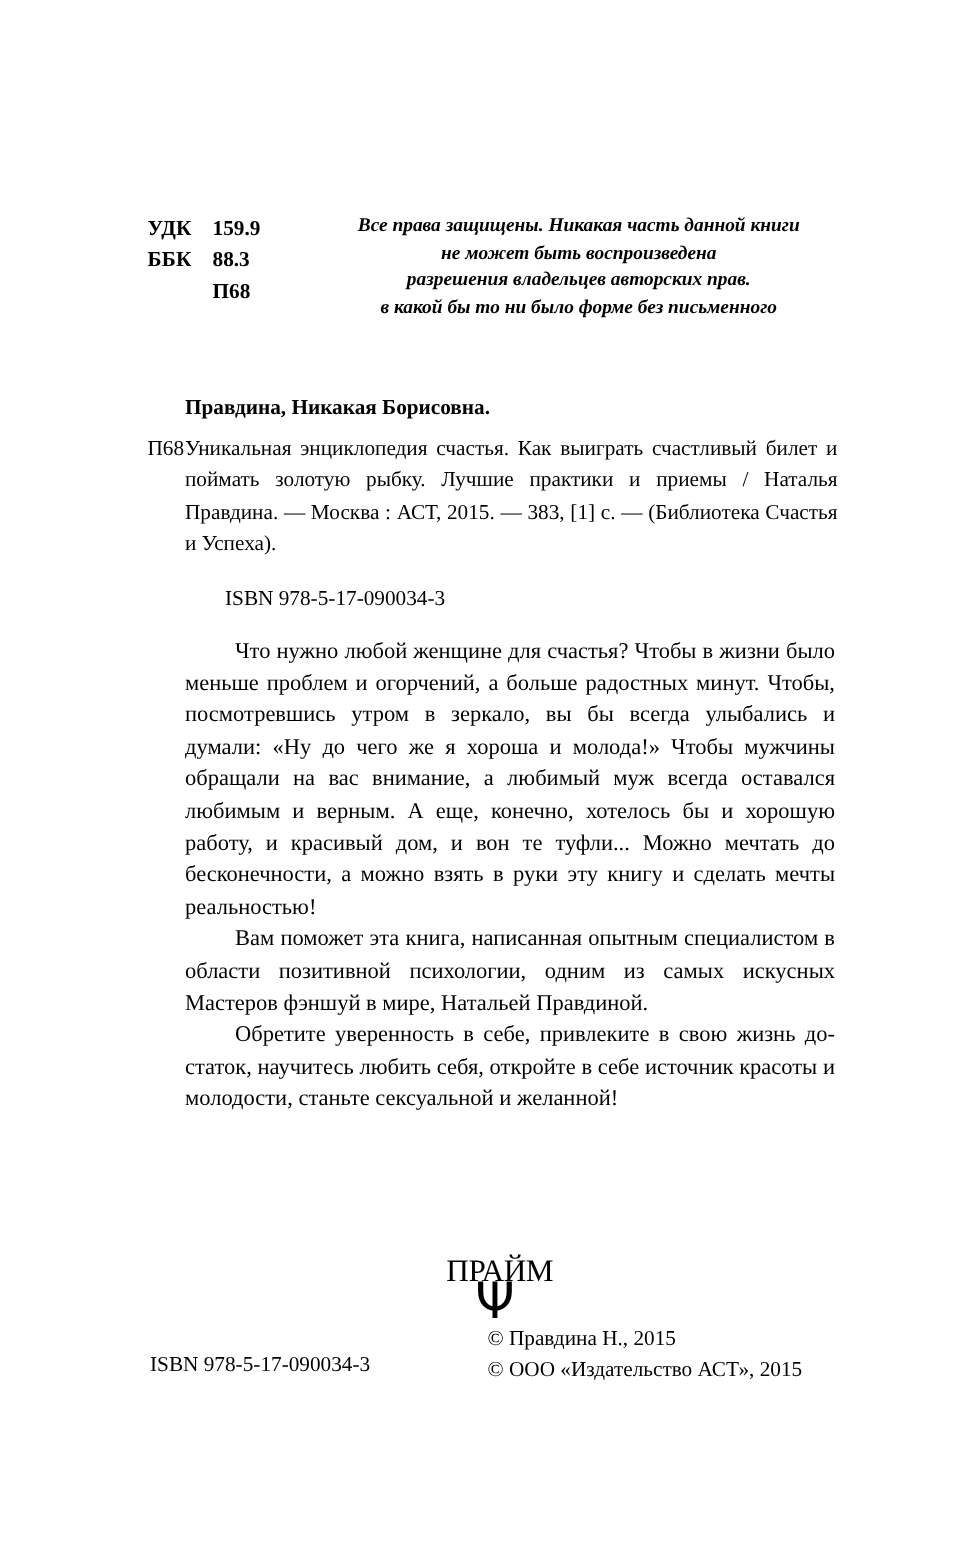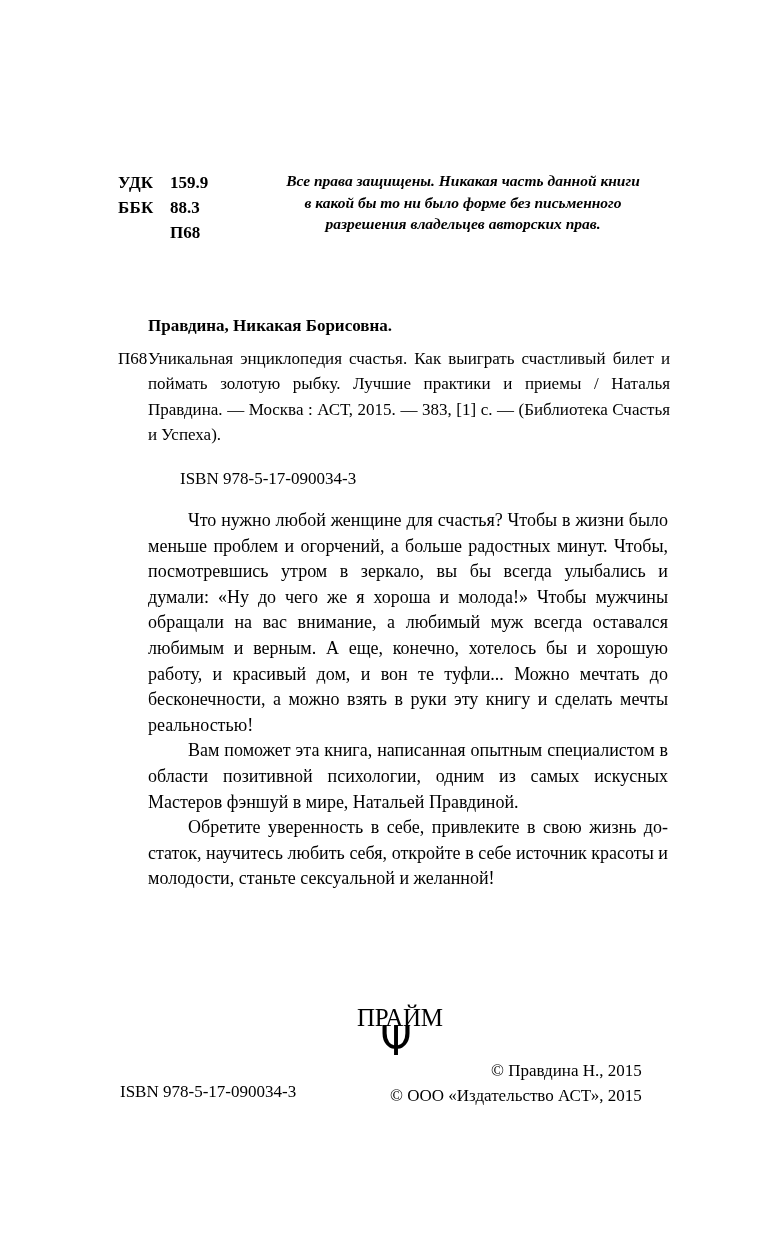--- a/index.html
+++ b/index.html
@@ -161,21 +161,20 @@
     top: 24px;
     font-size: 17px;
     white-space: nowrap;
   }
   .footer-rights {
     position: absolute;
     left: 272px;
     top: 0px;
     font-size: 17px;
     line-height: 25px;
-    text-align: right;
   }
   .footer-rights div { white-space: nowrap; }
 </style>
 </head>
 <body>
 
 <div class="page">
 
   <div class="top-block">
 
@@ -189,22 +188,23 @@
         <span class="class-value">88.3</span>
       </div>
       <div class="class-row indented">
         <span class="class-label"></span>
         <span class="class-value">П68</span>
       </div>
     </div>
 
     <div class="rights-col">
       <div>Все права защищены. Никакая часть данной книги</div>
+      <div>не может быть воспроизведена</div>
+      <div>разрешения владельцев авторских прав.</div>
       <div>в какой бы то ни было форме без письменного</div>
-      <div>разрешения владельцев авторских прав.</div>
     </div>
 
   </div>
 
   <div class="biblio">
     <div class="biblio-author">Правдина, Никакая Борисовна.</div>
     <div class="biblio-body">
       <span class="biblio-code">П68</span>
       <span class="biblio-text">Уникальная энциклопедия счастья. Как выиграть счаст­ливый билет и поймать золотую рыбку. Лучшие прак­тики и приемы / Наталья Правдина. — Москва : АСТ, 2015. — 383, [1] с. — (Библиотека Счастья и Успеха).</span>
     </div>

